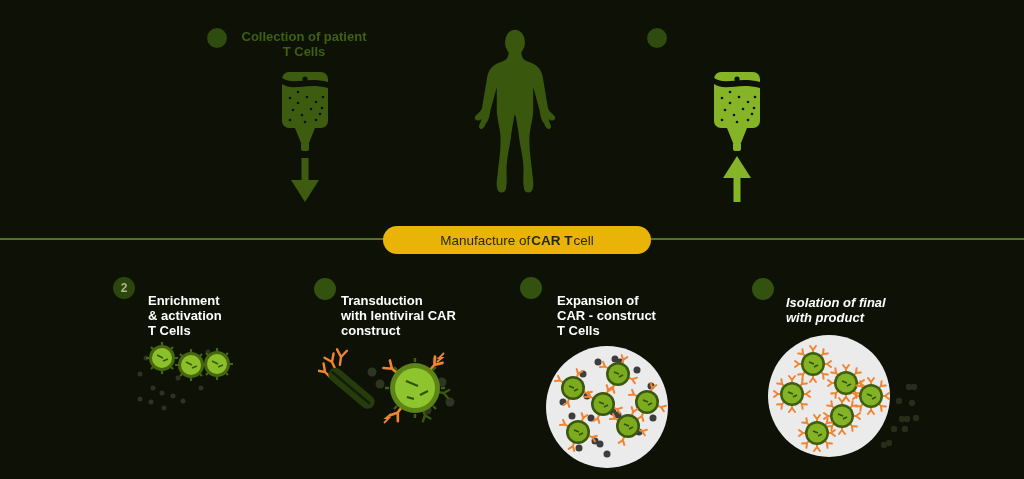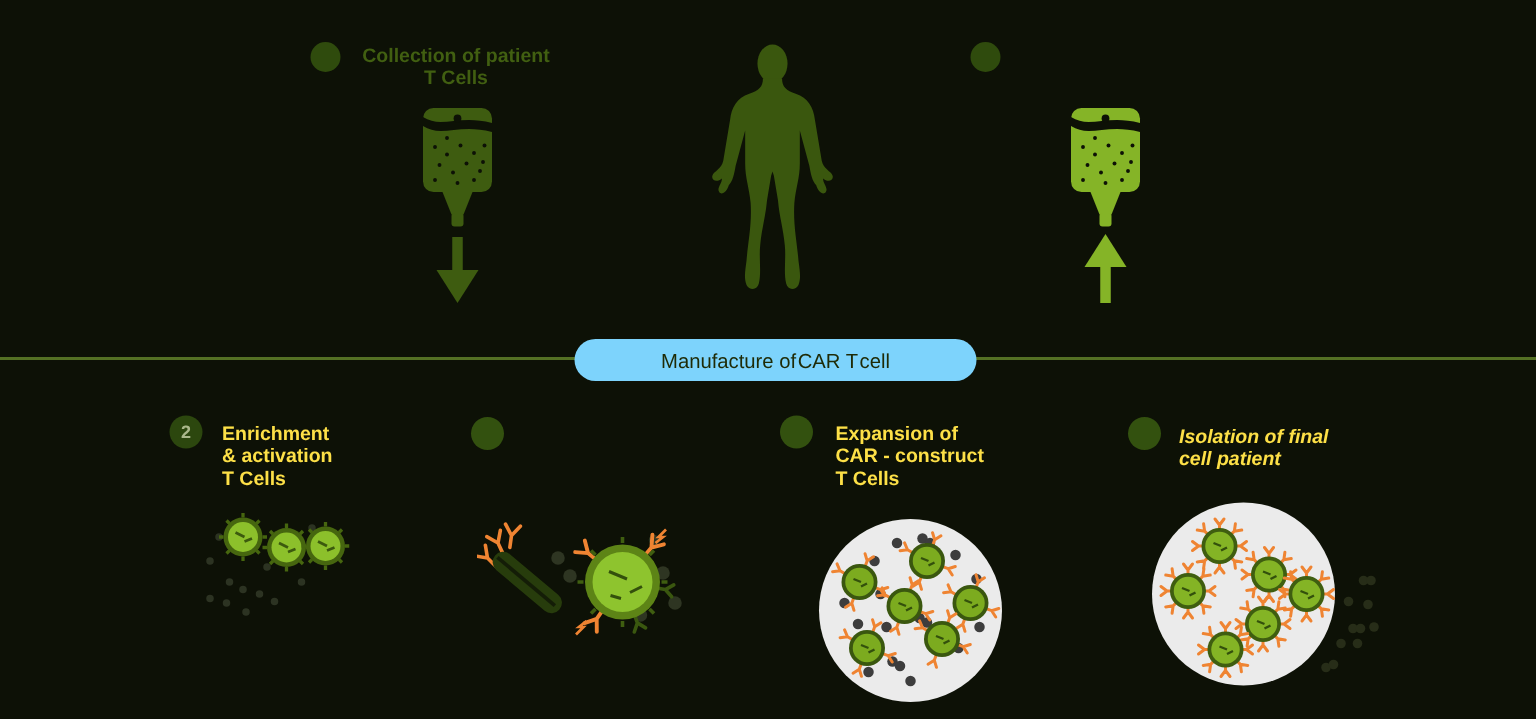--- a/index.html
+++ b/index.html
@@ -3,33 +3,33 @@
 <meta charset="utf-8">
 <style>
   html,body{margin:0;padding:0;background:#0d1106;}
   .canvas{position:relative;width:1024px;height:479px;background:#0d1106;overflow:hidden;
           font-family:"Liberation Sans",sans-serif;}
   .abs{position:absolute;}
 
   
   .toplabel{color:#415f11;font-size:13px;line-height:15px;text-align:center;font-weight:bold;}
   .toplabel .l2b{font-weight:bold;}
-  .steplabel{color:#fde047;font-size:13px;line-height:15px;font-weight:bold;}
+  .steplabel{color:#ffffff;font-size:13px;line-height:15px;font-weight:bold;margin-top:12px;}
   .steplabel span{display:block;}
 
   
   .bullet{border-radius:50%;background:#2f4b0d;}
   .badge{border-radius:50%;background:#2c470e;color:#aab78a;font-size:12px;font-weight:bold;
          display:flex;align-items:center;justify-content:center;}
 
   
   .divider{left:0;top:238px;width:1024px;height:2px;background:#61822a;opacity:.85;}
-  .pill{left:383px;top:226px;width:268px;height:28px;border-radius:14px;background:#7dd3fc;
+  .pill{left:383px;top:226px;width:268px;height:28px;border-radius:14px;background:#eab308;
         display:flex;align-items:center;justify-content:center;color:#1e2a06;font-size:13.5px;}
-  .pill b{font-weight:normal;margin:0 1px;}
+  .pill b{font-weight:bold;margin:0 1px;}
 </style>
 </head>
 <body>
 
 <div class="canvas">
 
   <svg width="0" height="0" style="position:absolute" aria-hidden="true">
     <defs>
       <g id="tcell">
         <path d="M0,-13 l0,-3 M9,-9 l2,-2 M13,0 l3,0 M9,9 l2,2 M0,13 l0,3 M-9,9 l-2,2 M-13,0 l-3,0 M-9,-9 l-2,-2" stroke="#46660f" stroke-width="2.2"></path>
@@ -191,20 +191,25 @@
         <circle cx="95" cy="24" r="2.5"></circle>
       <circle cx="50" cy="42" r="2.5"></circle>
         <circle cx="18" cy="22" r="2.5"></circle>
     </g>
     <use href="#tcell" x="34" y="22"></use>
     <use href="#tcell" x="63" y="29"></use>
     <use href="#tcell" x="89" y="28"></use>
   </svg>
 
   <div class="abs bullet" style="left:314px;top:278px;width:22px;height:22px;background:#33510f;"></div>
+  <div class="abs steplabel" style="left:341px;top:281px;">
+    <span>Transduction</span>
+    <span>with lentiviral CAR</span>
+    <span>construct</span>
+  </div>
   <svg class="abs" style="left:318px;top:342px;" width="150" height="92" viewBox="0 0 150 92">
     <g fill="#2e3522">
       <circle cx="54" cy="30" r="4.5"></circle>
         <circle cx="62" cy="42" r="4.5"></circle>
         <circle cx="124" cy="40" r="4.5"></circle>
       <circle cx="132" cy="60" r="4.5"></circle>
         <circle cx="109" cy="68" r="4.5"></circle>
         <circle cx="118" cy="18" r="3.5"></circle>
     </g>
 
@@ -281,21 +286,21 @@
     <use href="#carcell" x="75" y="30"></use>
     <use href="#carcell" x="60" y="60"></use>
     <use href="#carcell" x="104" y="58"></use>
     <use href="#carcell" x="85" y="82"></use>
     <use href="#carcell" x="35" y="88"></use>
   </svg>
 
   <div class="abs bullet" style="left:752px;top:278px;width:22px;height:22px;background:#33510f;"></div>
   <div class="abs steplabel" style="left:786px;top:283px;font-style:italic;">
     <span>Isolation of final</span>
-    <span>cell patient</span>
+    <span>with product</span>
   </div>
   <svg class="abs" style="left:763px;top:332px;" width="168" height="136" viewBox="0 0 168 136">
     <circle cx="66" cy="64" r="61" fill="#ebebeb"></circle>
     <use href="#carcell8" x="50" y="32"></use>
     <use href="#carcell8" x="29" y="62"></use>
     <use href="#carcell8" x="83" y="51"></use>
     <use href="#carcell8" x="108" y="64"></use>
     <use href="#carcell8" x="79" y="84"></use>
     <use href="#carcell8" x="54" y="101"></use>
     <g fill="#272d18">

